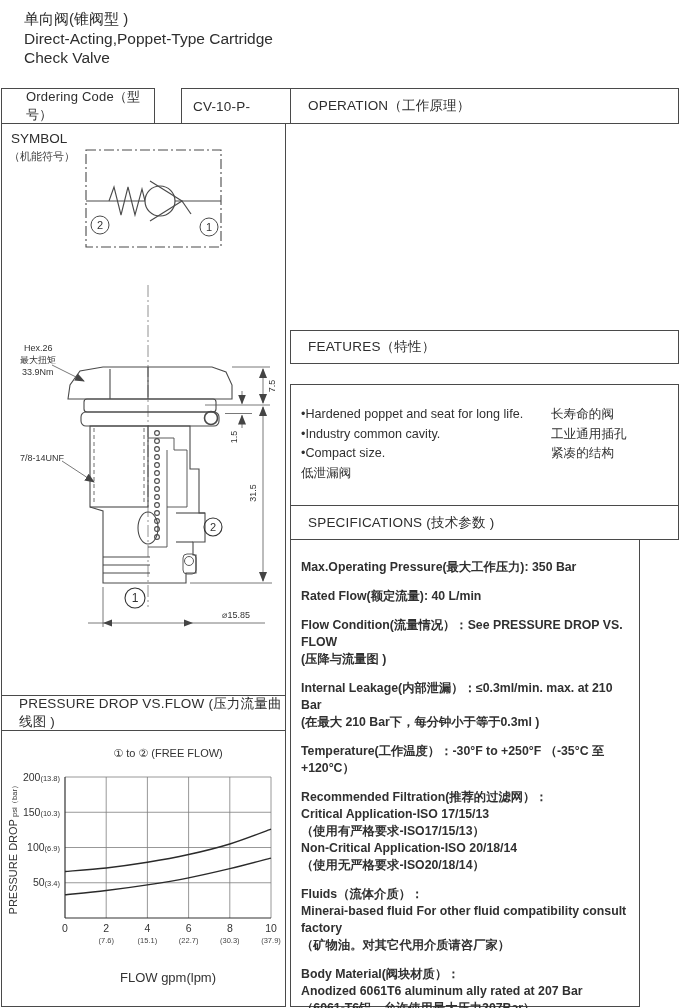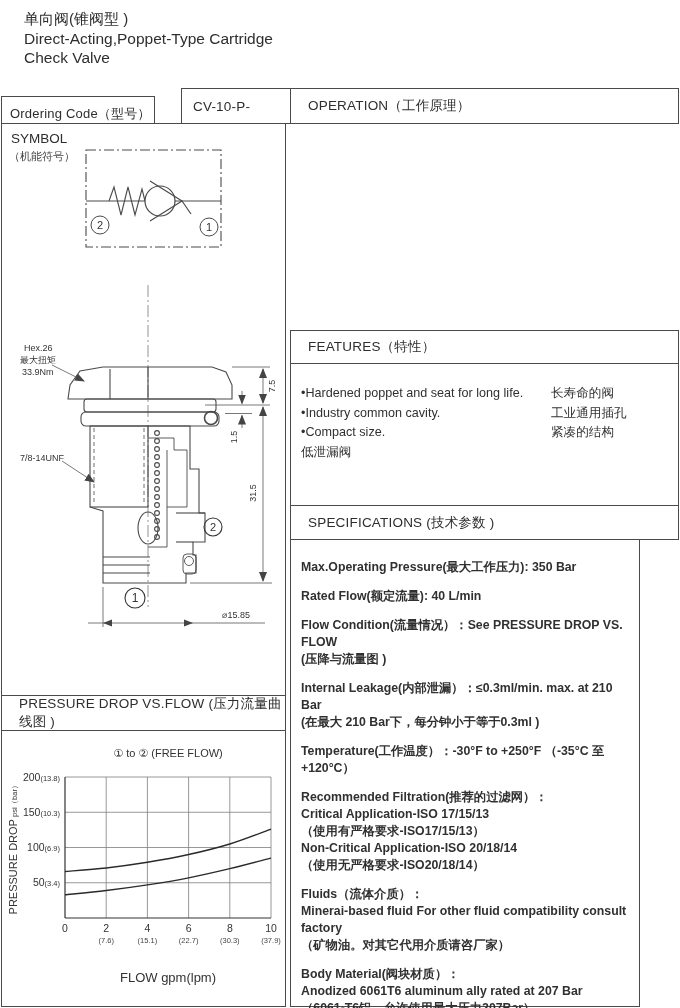--- a/index.html
+++ b/index.html
@@ -4,21 +4,21 @@
 <style>
   * { margin:0; padding:0; box-sizing:border-box; }
   html,body { background:#e8e8e8; }
   body { font-family:"Liberation Sans","DejaVu Sans",sans-serif; color:#333; }
   #page { position:relative; width:680px; height:1008px; background:#fff; overflow:hidden; }
   .abs { position:absolute; }
   .box { border:1px solid #4a4a4a; background:#fff; }
   .hdr { display:flex; align-items:center; padding-left:17px; font-size:13.5px; color:#2e2e2e; letter-spacing:.2px; }
   .title-zh { font-size:15px; line-height:20px; color:#2e2e2e; }
   .title-en { font-size:15.5px; line-height:19px; color:#2e2e2e; }
-  .ord-label { font-size:13px; padding-left:8px;margin-top:8px; }
+  .ord-label { font-size:13px; padding-left:24px; }
   .ord-code  { justify-content:space-between; padding-left:11px; font-size:13.5px;margin-left:27px; }
   .ord-square { display:inline-block; width:11px; height:11px; border:1px solid #555; margin-left:3px; position:relative; top:1px; }
   .sym-title { font-size:13.5px; color:#2e2e2e; }
   .sym-sub   { font-size:11px; color:#444; }
   .body-text { font-size:12.8px; line-height:19.5px; color:#303030; white-space:pre-line; }
   .feat-row  { display:flex; font-size:12.6px; line-height:19.5px; color:#303030; }
   .feat-en   { width:250px; }
   .feat-zh   { }
   .spec-item { font-size:12.3px; line-height:17px; color:#303030; white-space:pre-line; margin-bottom:12px; }
   svg text { font-family:"Liberation Sans","DejaVu Sans",sans-serif; }
@@ -190,21 +190,21 @@
       </g>
   </svg>
 
   <div class="abs box hdr" style="left:290px; top:88px; width:389px; height:36px;">
     <span>OPERATION（工作原理）</span>
   </div>
 
   <div class="abs box hdr" style="left:290px; top:330px; width:389px; height:34px;">
     <span>FEATURES（特性）</span>
   </div>
-  <div class="abs box" style="left:290px; top:363px; width:389px; height:143px; padding:20px 6px 0 10px;">
+  <div class="abs box" style="left:290px; top:384px; width:389px; height:143px; padding:20px 6px 0 10px;">
     <div class="feat-row">
       <span class="feat-en">•Hardened poppet and seat for long life.</span>
       <span class="feat-zh">长寿命的阀</span>
     </div>
     <div class="feat-row">
       <span class="feat-en">•Industry common cavity.</span>
       <span class="feat-zh">工业通用插孔</span>
     </div>
     <div class="feat-row">
       <span class="feat-en">•Compact size.</span>

